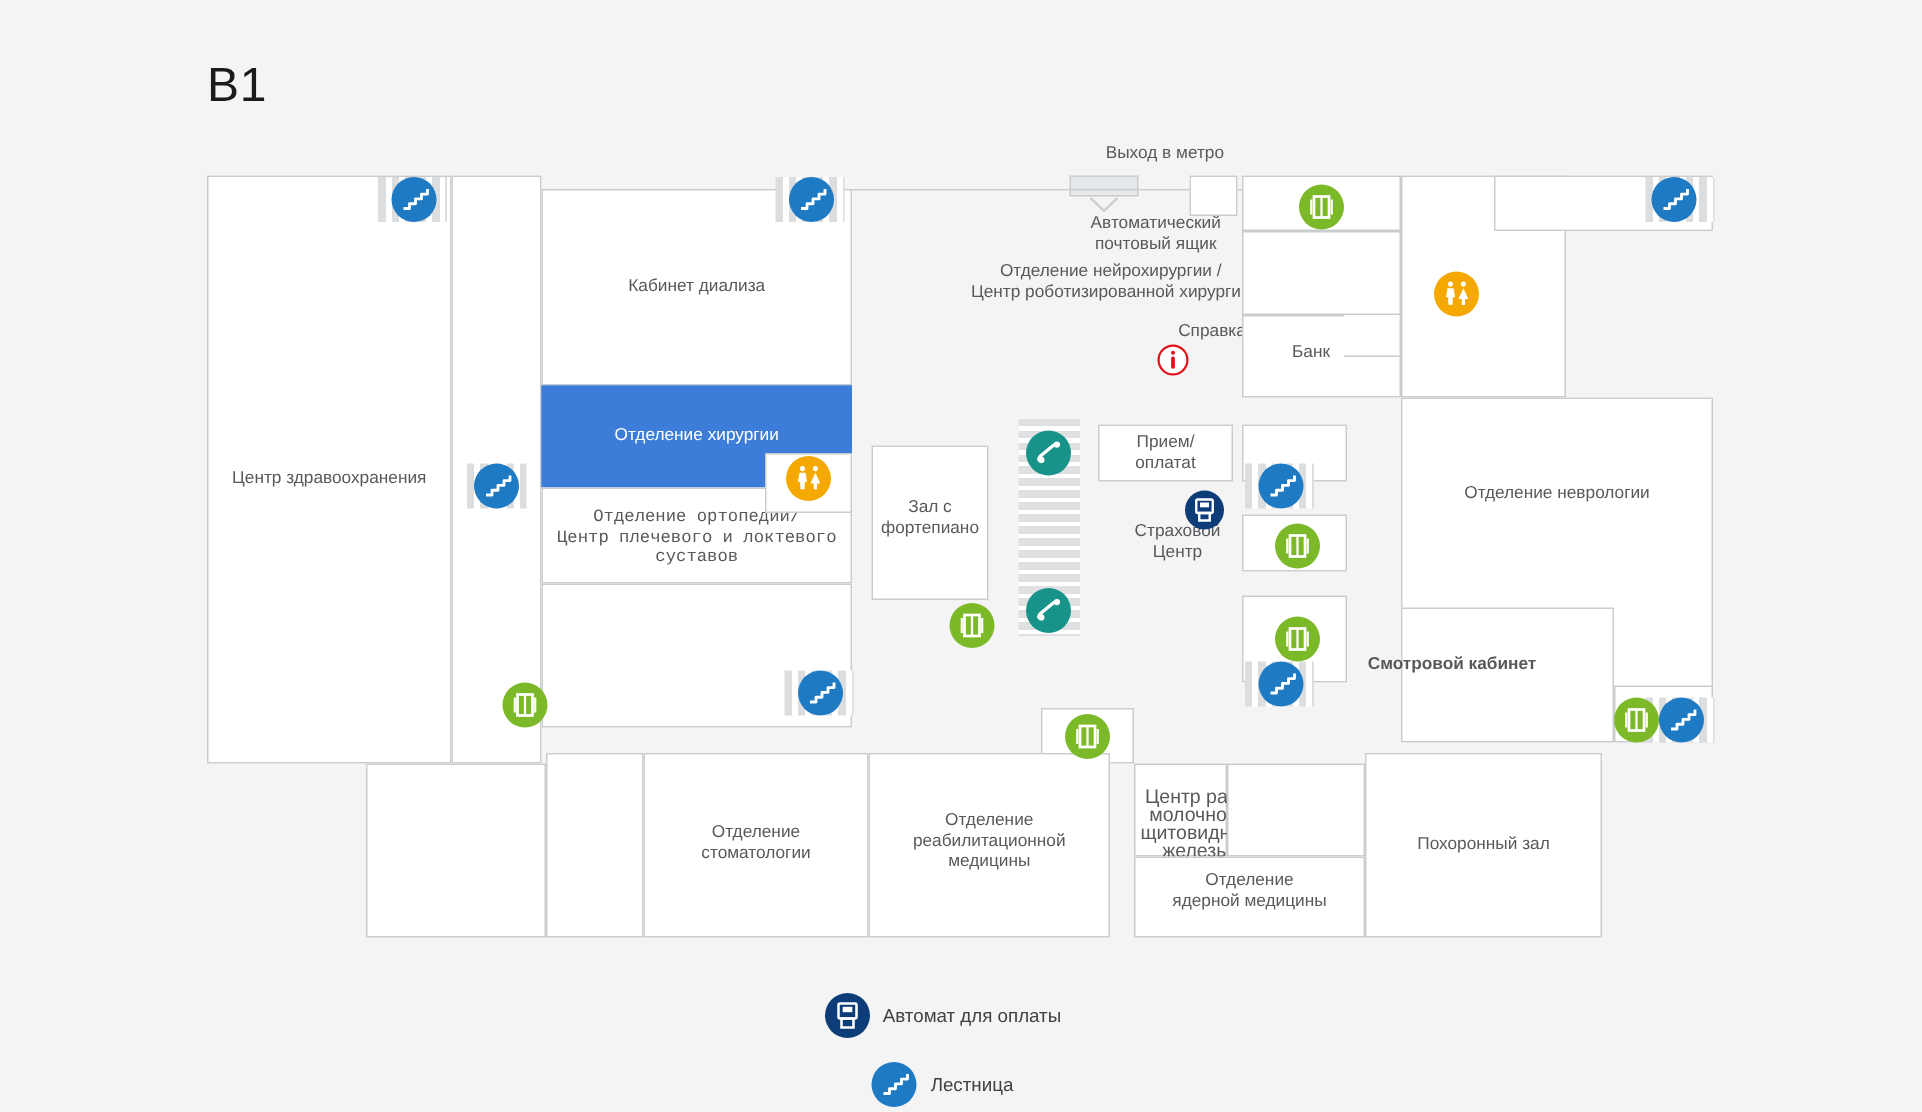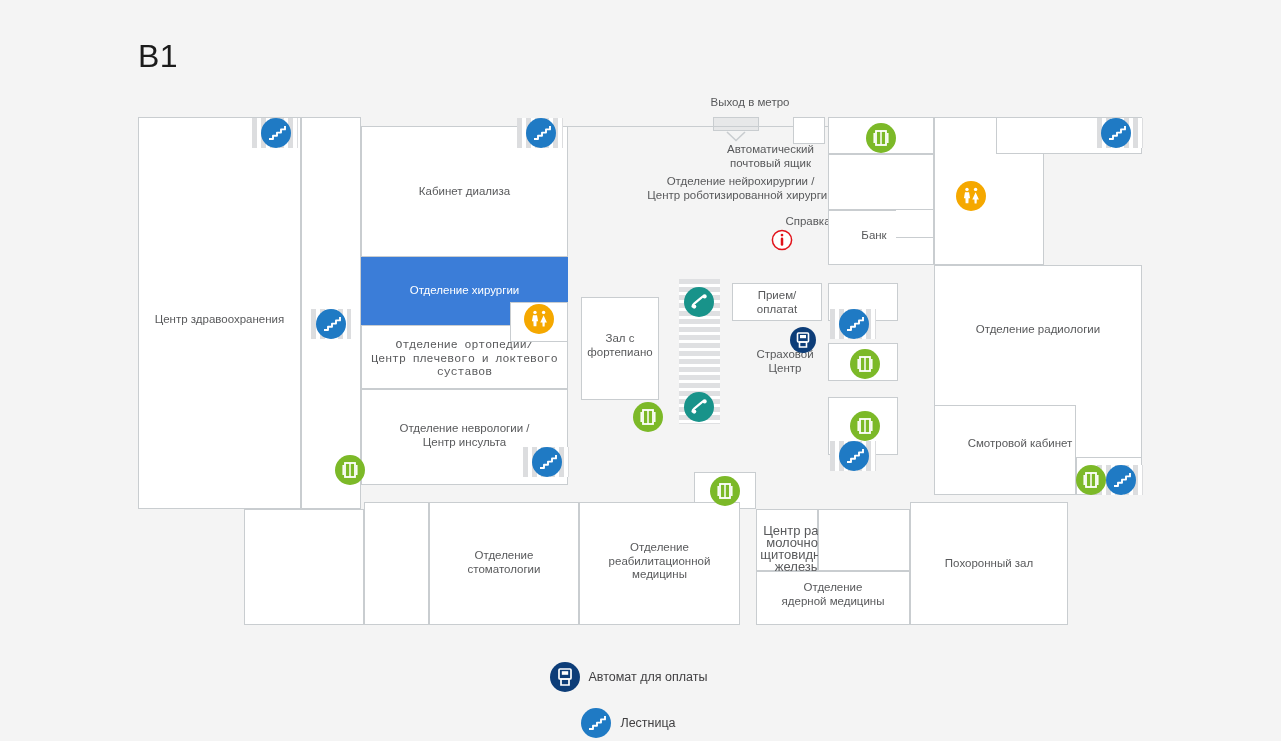--- a/index.html
+++ b/index.html
@@ -52,23 +52,23 @@
     font-size: 11.5px;
     line-height: 13.5px;
     white-space: pre-line;
     pointer-events: none;
   }
   .lbl.white { color: #ffffff; }
 
   
   #metro-exit-text {
     position: absolute;
-    left: 660px; top: 96px;
+    left: 636px; top: 96px;
     width: 180px;
-    text-align: center;
+    text-align: right;
     font-size: 11.5px;
     color: #58595b;
   }
   #metro-door {
     position: absolute;
     left: 713px; top: 117px;
     width: 46px; height: 14px;
     background: #e7e8e9;
     border: 1.4px solid #c9cdd0;
     box-sizing: border-box;
@@ -185,22 +185,20 @@
 
     <div class="rm hl" style="left:223px; top:140px; width:207px; height:68px;"></div>
     <div class="lbl white" style="left:223px; top:167px; width:207px;">Отделение хирургии</div>
 
     <div class="rm" style="left:223px; top:208px; width:207px; height:64px;"></div>
     <div class="lbl" style="left:223px; top:221px; width:207px;font-family:Liberation Mono, monospace;">Отделение ортопедии/
 Центр плечевого и локтевого
 суставов</div>
 
     <div class="rm" style="left:223px; top:272px; width:207px; height:96px;"></div>
-    <div class="lbl" style="left:223px; top:305px; width:207px;">Отделение неврологии /
-Центр инсульта</div>
 
     <div class="rm" style="left:372px; top:185px; width:58px; height:40px;"></div>
 
     <div class="rm" style="left:443px; top:180px; width:78px; height:103px;"></div>
     <div class="lbl" style="left:443px; top:215px; width:78px;">Зал с
 фортепиано</div>
 
     <div class="rm nofill" style="left:430px; top:9px; width:260px; height:371px; border-right:none; border-bottom:none; border-left:none;"></div>
     <div class="lbl" style="left:525px; top:26px; width:215px;">Автоматический
 почтовый ящик</div>
@@ -214,24 +212,24 @@
     <div class="rm" style="left:690px; top:37px; width:106px; height:56px;"></div>
     <div class="rm" style="left:690px; top:93px; width:106px; height:55px;"></div>
     <div class="lbl" style="left:690px; top:112px; width:92px; text-align:center;">Банк</div>
     <div class="rm" style="left:758px; top:93px; width:38px; height:28px; border-top:none; border-left:none;"></div>
 
     <div class="rm" style="left:796px; top:0px;  width:110px; height:148px;"></div>
 
     <div class="rm" style="left:858px; top:0px; width:146px; height:37px;"></div>
 
     <div class="rm" style="left:796px; top:148px; width:208px; height:210px;"></div>
-    <div class="lbl" style="left:796px; top:206px; width:208px;">Отделение радиологии</div>
+    <div class="lbl" style="left:796px; top:206px; width:208px;">Отделение неврологии</div>
 
     <div class="rm" style="left:796px; top:288px; width:142px; height:90px;"></div>
-    <div class="lbl" style="left:820px; top:320px; width:124px;">Смотровой кабинет</div>
+    <div class="lbl" style="left:768px; top:320px; width:124px;font-weight:bold;">Смотровой кабинет</div>
 
     <div class="rm" style="left:938px; top:340px; width:66px; height:38px;"></div>
 
     <div class="rm" style="left:594px; top:166px; width:90px; height:38px;"></div>
     <div class="lbl" style="left:594px; top:172px; width:90px;">Прием/
 оплатat</div>
 
     <div class="rm" style="left:690px; top:166px; width:70px; height:38px;"></div>
 
     <div class="lbl" style="left:605px; top:231px; width:84px;">Страховой

